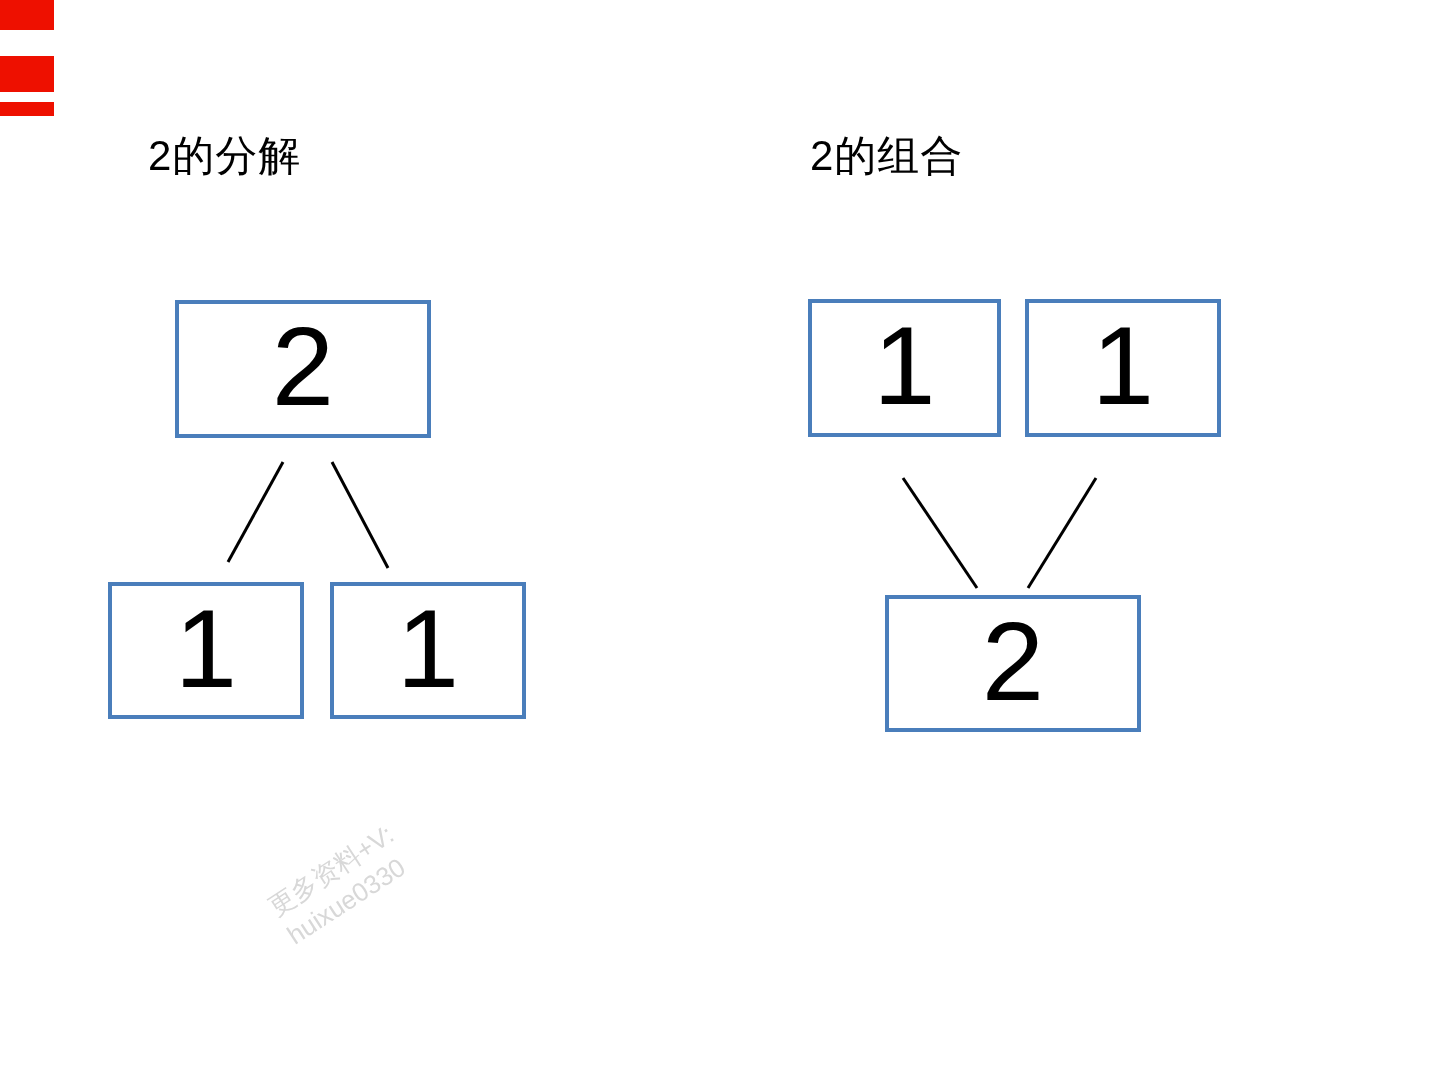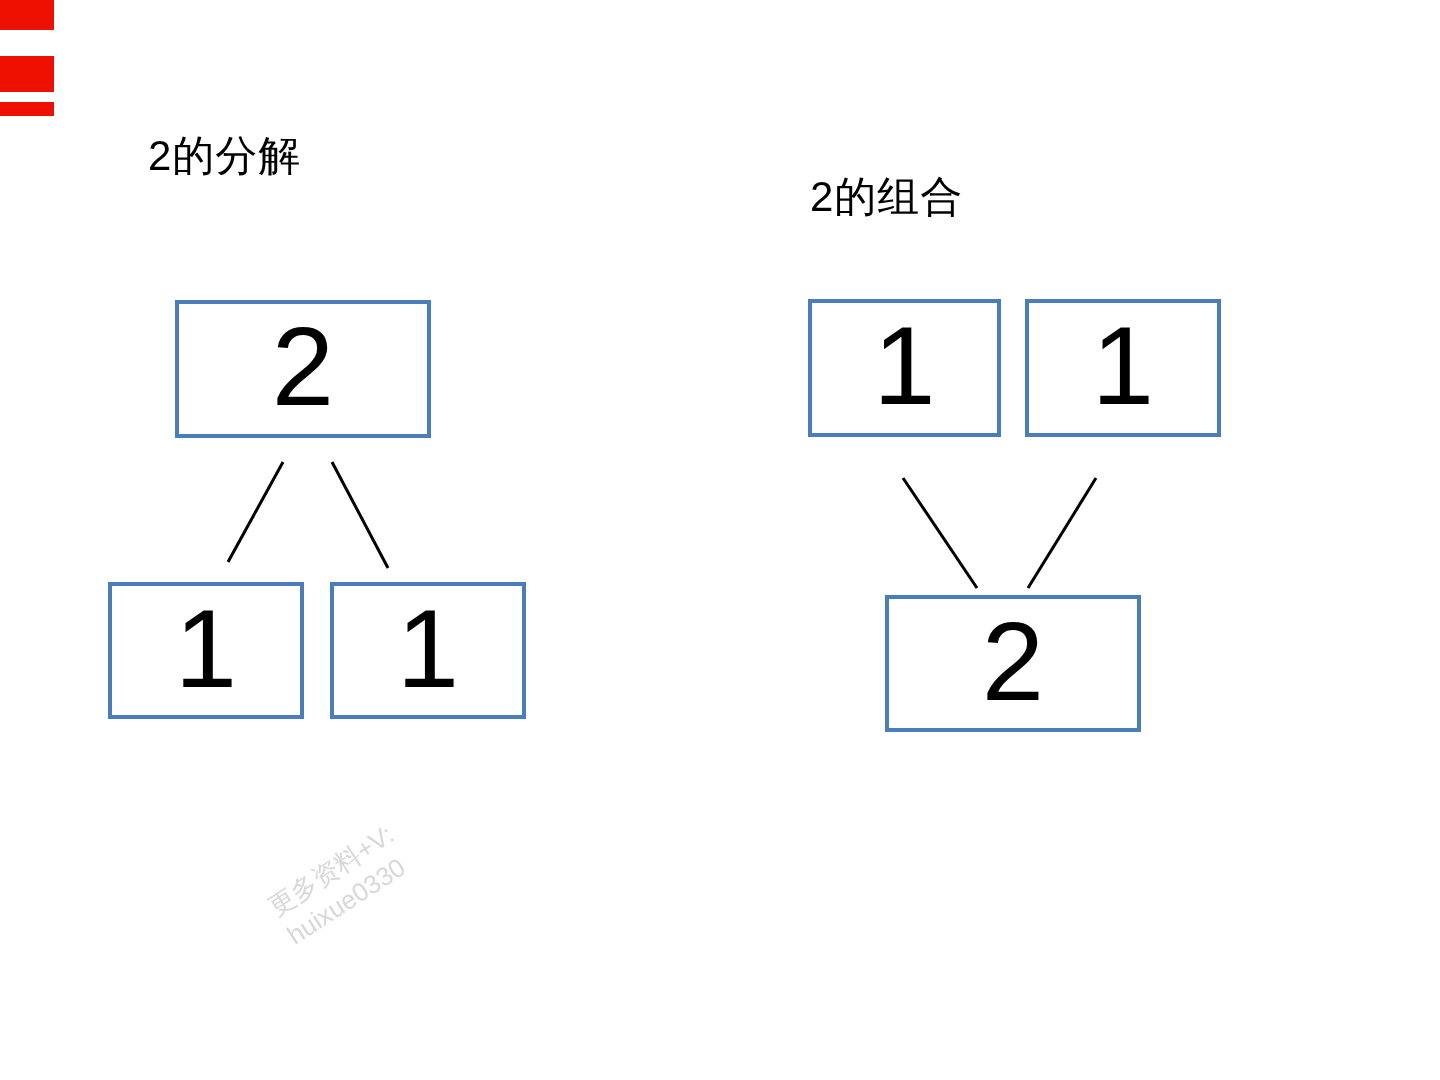--- a/index.html
+++ b/index.html
@@ -30,21 +30,21 @@
   .red-seg.s3 { top: 102px; height: 14px; }
 
   .title {
     position: absolute;
     font-size: 42px;
     color: #000000;
     letter-spacing: 1px;
     white-space: nowrap;
   }
   .title.left-title  { left: 148px; top: 128px; }
-  .title.right-title { left: 810px; top: 128px; margin-top: 41px; }
+  .title.right-title { left: 810px; top: 128px; }
 
   .num-box {
     position: absolute;
     border: 4px solid #4a7ebb;
     background: #ffffff;
     display: flex;
     align-items: center;
     justify-content: center;
     box-sizing: border-box;
   }

